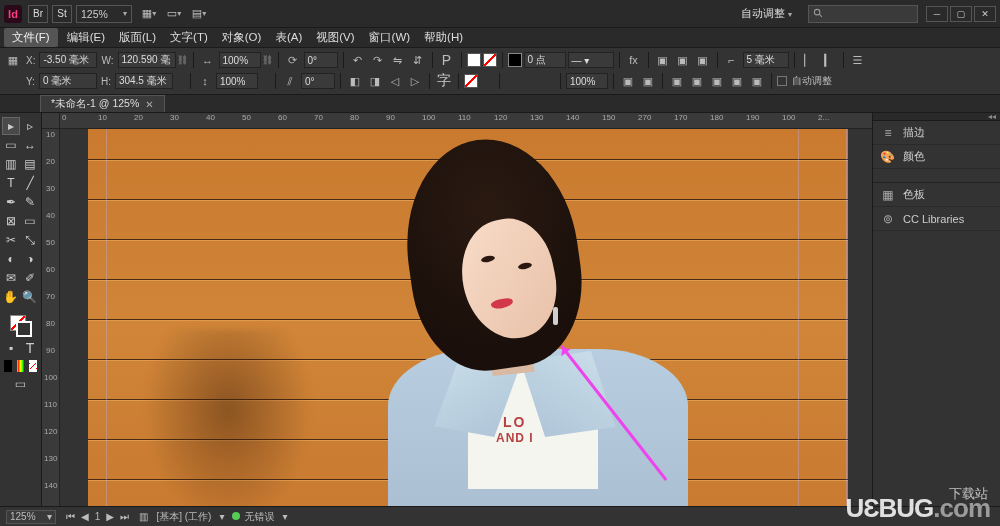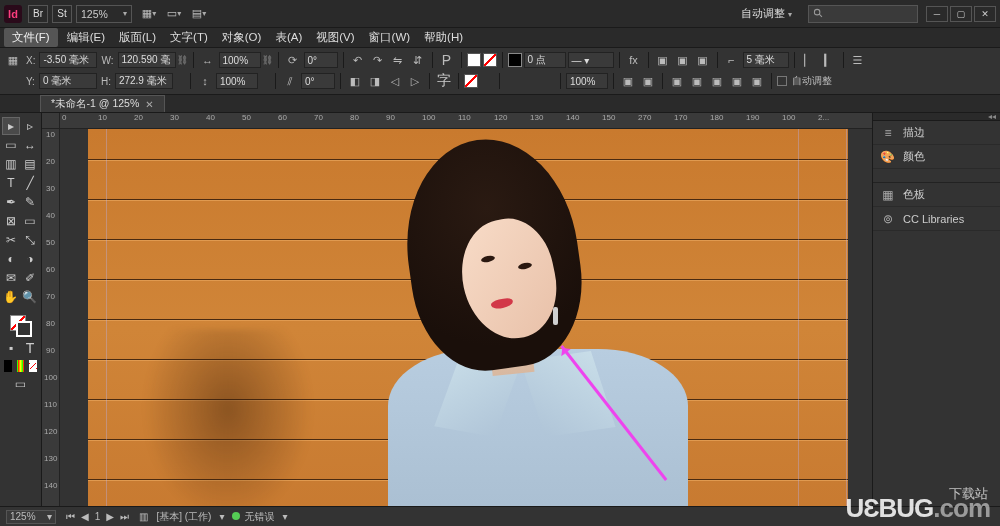--- a/index.html
+++ b/index.html
@@ -188,21 +188,21 @@
     <div class="ctrl-icon">▏</div>
     <div class="ctrl-icon">▎</div>
     <div class="ctrl-sep"></div>
     <div class="ctrl-icon">☰</div>
   </div>
   <div class="ctrl-row">
     <div class="ctrl-icon" style="visibility:hidden">▦</div>
     <div class="ctrl-label">Y:</div>
     <div class="ctrl-input" style="width:58px">0 毫米</div>
     <div class="ctrl-label">H:</div>
-    <div class="ctrl-input" style="width:58px">272.9 毫米</div>
+    <div class="ctrl-input" style="width:58px">304.5 毫米</div>
     <div class="ctrl-link">&nbsp;</div>
     <div class="ctrl-sep"></div>
     <div class="ctrl-icon">↕</div>
     <div class="ctrl-input" style="width:42px">100%</div>
     <div class="ctrl-link">&nbsp;</div>
     <div class="ctrl-sep"></div>
     <div class="ctrl-icon">⫽</div>
     <div class="ctrl-input" style="width:34px">0°</div>
     <div class="ctrl-sep"></div>
     <div class="ctrl-icon">◧</div>
@@ -356,20 +356,24 @@
           <div class="plank" style="top:150px"></div>
         <div class="plank" style="top:190px"></div>
           <div class="plank" style="top:230px"></div>
         <div class="plank" style="top:270px"></div>
           <div class="plank" style="top:310px"></div>
         <div class="plank" style="top:350px"></div>
           <div class="plank" style="top:390px"></div>
         <div class="shadow-fig"></div>
         <div class="person">
           <div class="jacket"></div>
+          <div class="shirt">
+            <div class="shirt-text1">LO</div>
+            <div class="shirt-text2">AND I</div>
+          </div>
           <div class="collar-l"></div>
             <div class="collar-r"></div>
           <div class="neck"></div>
           <div class="hair"></div>
           <div class="face"></div>
           <div class="eye1"></div>
             <div class="eye2"></div>
           <div class="lips"></div>
           <div class="earring"></div>
         </div>

